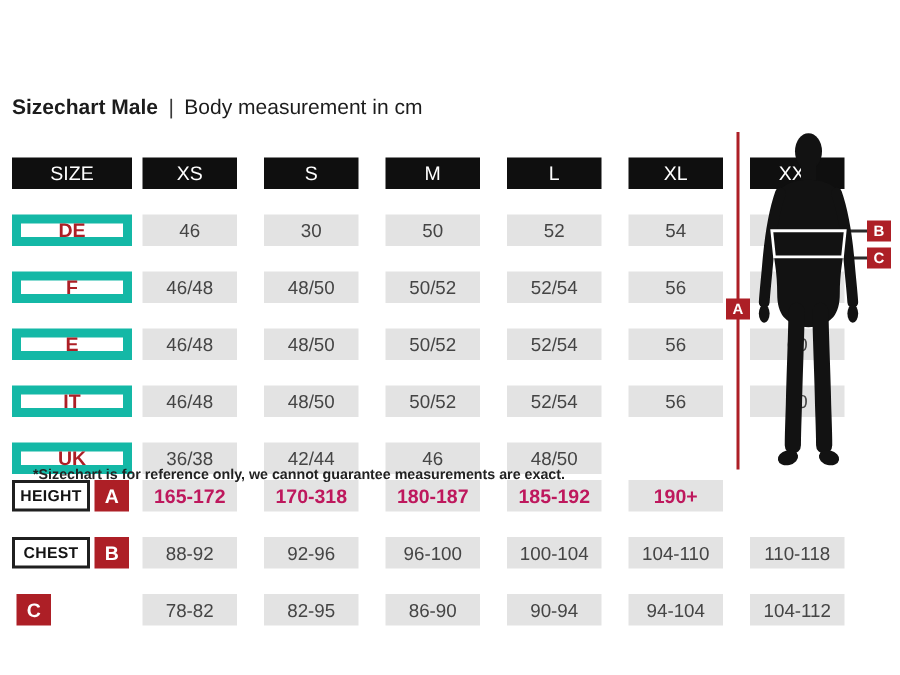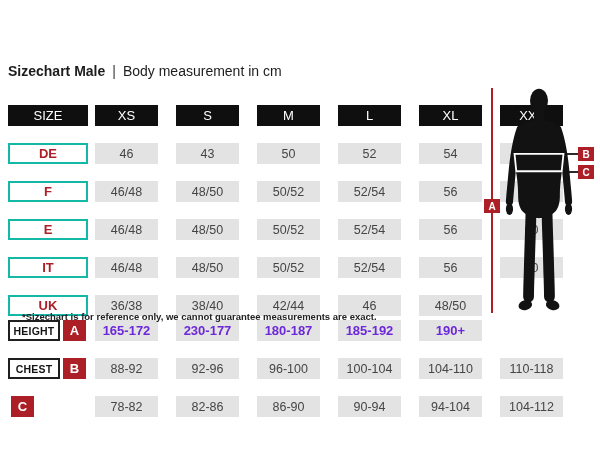--- a/index.html
+++ b/index.html
@@ -26,37 +26,37 @@
     background:#e3e3e3; color:#454545; font-size:12.5px;
   }
   .hdr .cell { background:#0f0f0f; color:#ffffff; font-size:13px; }
   .size-cell {
     box-sizing:border-box; width:80px; height:21px;
     display:flex; align-items:center; justify-content:center;
     background:#0f0f0f; color:#ffffff; font-size:13px;
   }
   .region-label {
     box-sizing:border-box; width:80px; height:21px;
-    border:2px solid #14b8a6; background:#ffffff;
+    border:6px solid #14b8a6; background:#ffffff;
     color:#ad1f26; font-weight:bold; font-size:13px;
     display:flex; align-items:center; justify-content:center;
   }
   .measure-label {
     box-sizing:border-box; width:52px; height:21px;
     border:2px solid #1f1f1f; background:#ffffff;
     color:#141414; font-weight:bold; font-size:10.5px;
     display:flex; align-items:center; justify-content:center;
     letter-spacing:.2px;
   }
   .marker {
     box-sizing:border-box; width:23px; height:21px; margin-left:3px;
     background:#ad1f26; color:#ffffff; font-weight:bold; font-size:13px;
     display:flex; align-items:center; justify-content:center;
   }
-  .bold-vals .cell { font-weight:bold; color:#6d28d9; font-size:13px;text-align:right; }
+  .bold-vals .cell { font-weight:bold; color:#be185d; font-size:13px;text-align:right; }
 
   
   .footnote { position:absolute; left:22px; top:311px; font-size:9.5px; font-weight:bold; color:#222; }
 
   
   .aline { position:absolute; left:491px; top:88px; width:2px; height:225px; background:#ad1f26; }
   .fig-marker {
     position:absolute; background:#ad1f26; color:#fff; font-weight:bold;
     display:flex; align-items:center; justify-content:center; font-size:10px;
   }
@@ -95,21 +95,21 @@
         <div class="cell">XXL</div>
       </div>
     </div>
 
     <div class="row">
       <div class="label-slot">
         <div class="region-label">DE</div>
       </div>
       <div class="vals">
         <div class="cell">46</div>
-        <div class="cell">43</div>
+        <div class="cell">30</div>
         <div class="cell">50</div>
         <div class="cell">52</div>
         <div class="cell">54</div>
         <div class="cell">56</div>
       </div>
     </div>
 
     <div class="row">
       <div class="label-slot">
         <div class="region-label">F</div>
@@ -151,35 +151,34 @@
         <div class="cell">60</div>
       </div>
     </div>
 
     <div class="row">
       <div class="label-slot">
         <div class="region-label">UK</div>
       </div>
       <div class="vals">
         <div class="cell">36/38</div>
-        <div class="cell">38/40</div>
         <div class="cell">42/44</div>
         <div class="cell">46</div>
         <div class="cell">48/50</div>
       </div>
     </div>
 
     <div class="row measure-first bold-vals">
       <div class="label-slot">
         <div class="measure-label">HEIGHT</div>
         <div class="marker">A</div>
       </div>
       <div class="vals">
         <div class="cell">165-172</div>
-        <div class="cell">230-177</div>
+        <div class="cell">170-318</div>
         <div class="cell">180-187</div>
         <div class="cell">185-192</div>
         <div class="cell">190+</div>
       </div>
     </div>
 
     <div class="row">
       <div class="label-slot">
         <div class="measure-label">CHEST</div>
         <div class="marker">B</div>
@@ -193,21 +192,21 @@
         <div class="cell">110-118</div>
       </div>
     </div>
 
     <div class="row">
       <div class="label-slot">
         <div class="marker">C</div>
       </div>
       <div class="vals">
         <div class="cell">78-82</div>
-        <div class="cell">82-86</div>
+        <div class="cell">82-95</div>
         <div class="cell">86-90</div>
         <div class="cell">90-94</div>
         <div class="cell">94-104</div>
         <div class="cell">104-112</div>
       </div>
     </div>
 
   </div>
 
   <div class="footnote">*Sizechart is for reference only, we cannot guarantee measurements are exact.</div>

